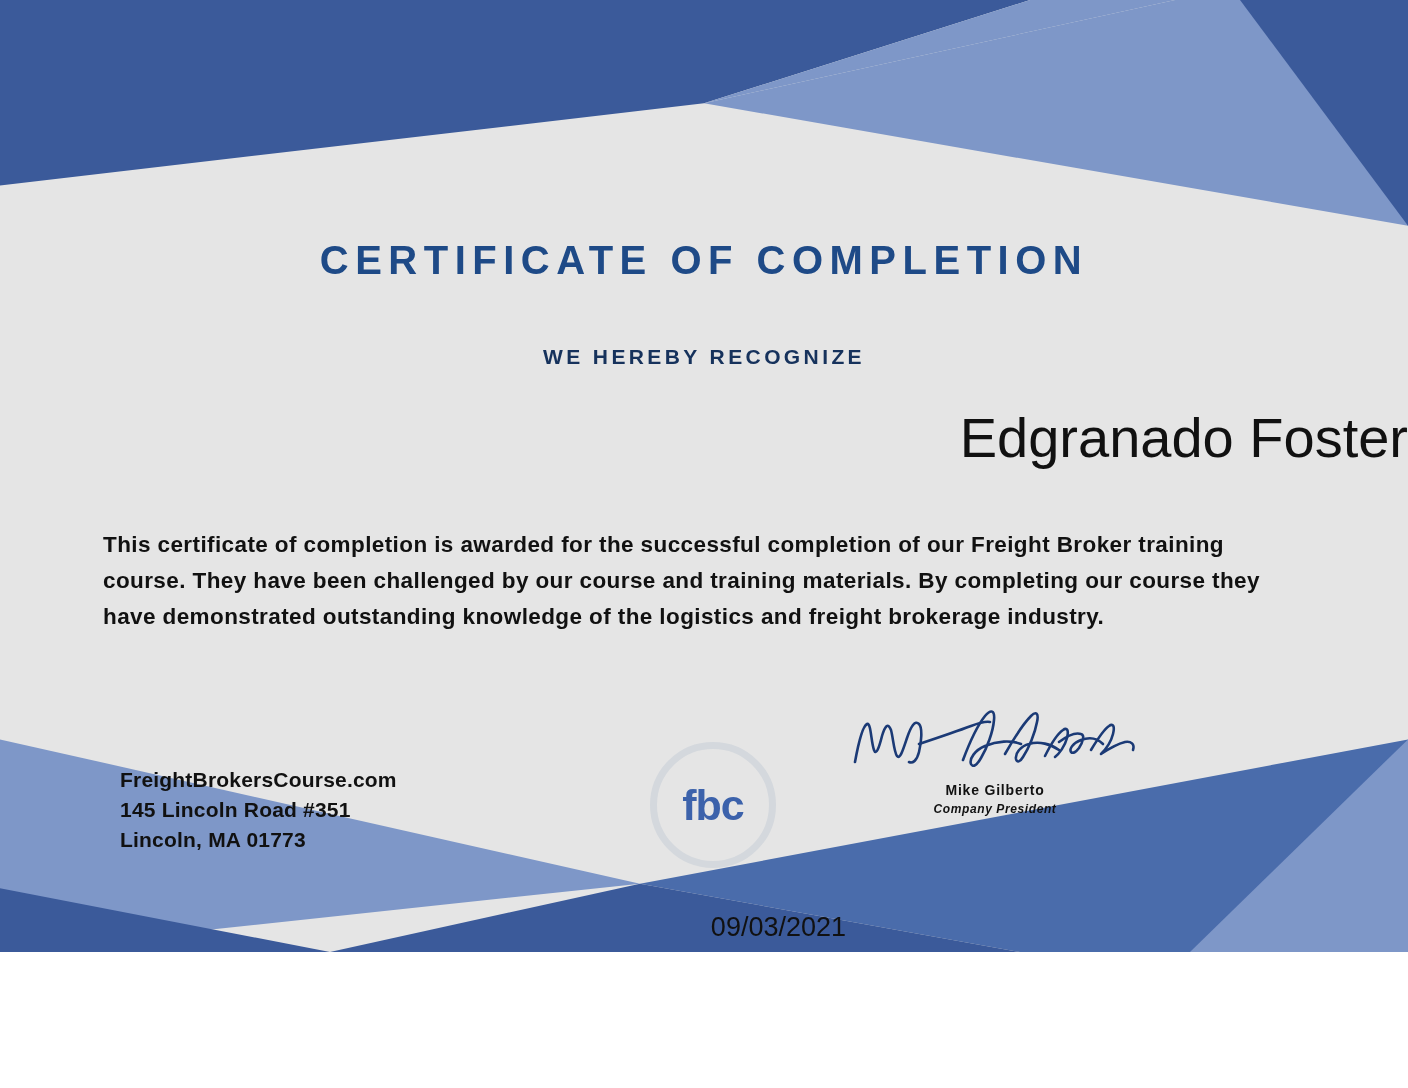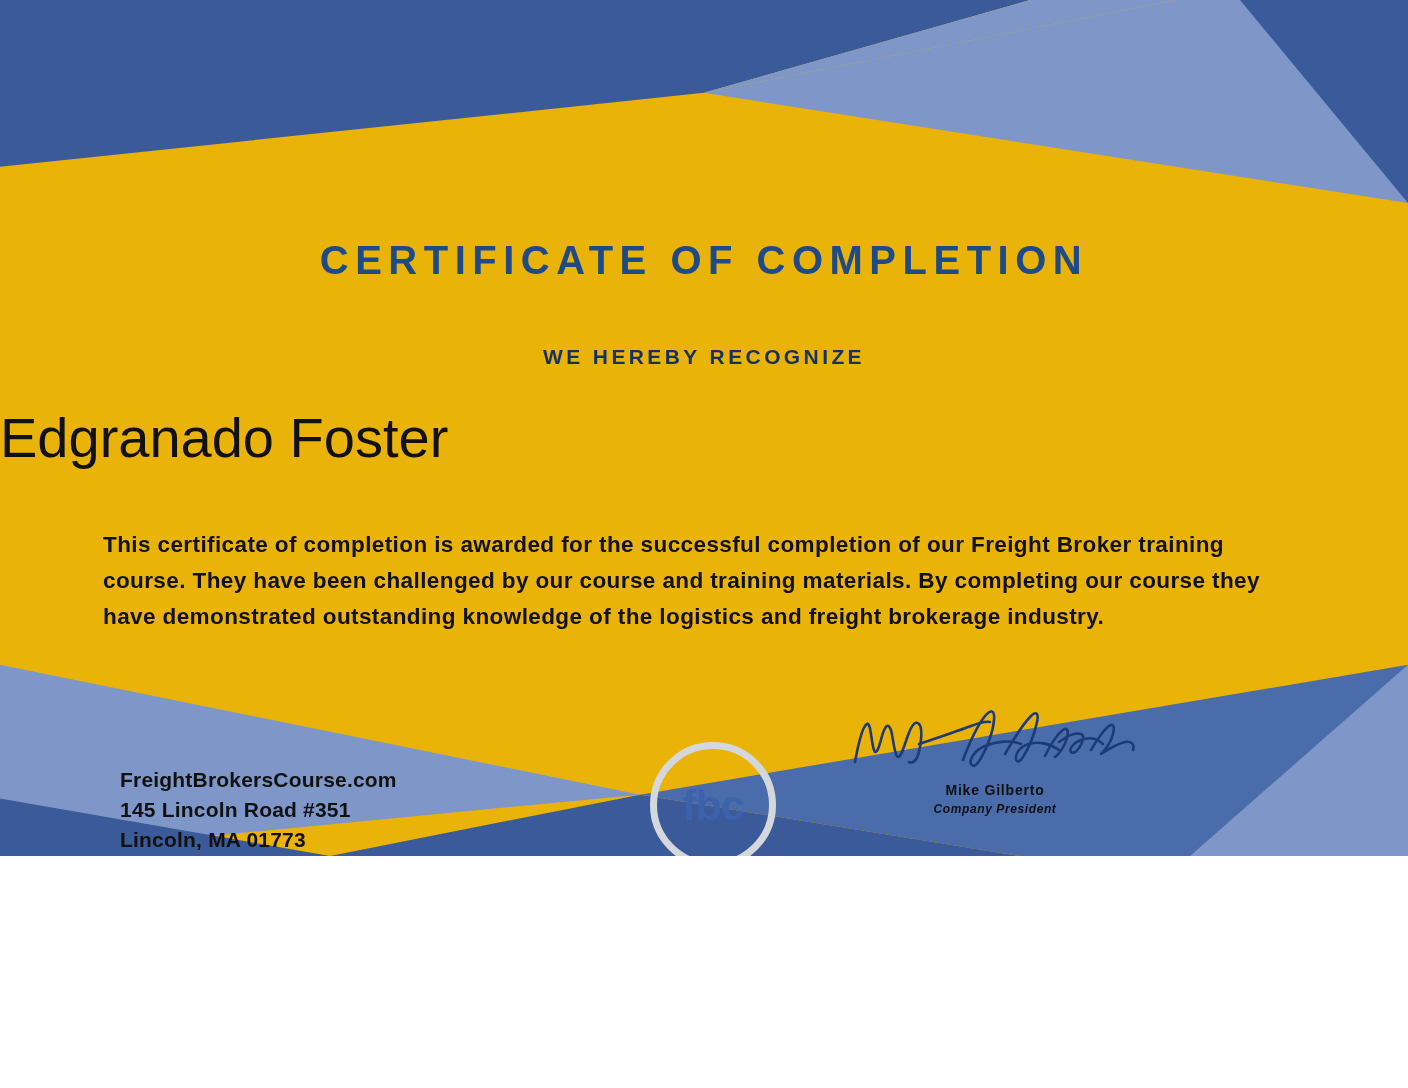--- a/index.html
+++ b/index.html
@@ -6,23 +6,23 @@
     margin: 0;
     padding: 0;
     background: #ffffff;
   }
   body {
     font-family: "Liberation Sans", sans-serif;
   }
   .certificate {
     position: relative;
     width: 1408px;
-    height: 856px;
+    height: 952px;
     overflow: hidden;
-    background: #eab308;
+    background: #e5e5e5;
   }
   
   .bg-layer {
     position: absolute;
     inset: 0;
     width: 100%;
     height: 100%;
   }
   .content {
     position: absolute;
@@ -51,21 +51,21 @@
     font-size: 21px;
     font-weight: bold;
     letter-spacing: 3.4px;
     color: #16325c;
   }
   .recipient {
     position: absolute;
     top: 405px;
     left: 0;
     width: 100%;
-    text-align: left;
+    text-align: right;
     font-size: 56px;
     font-weight: normal;
     color: #111111;
     font-family: "Liberation Sans", sans-serif;
   }
 
   
   .body-text {
     position: absolute;
     top: 527px;

